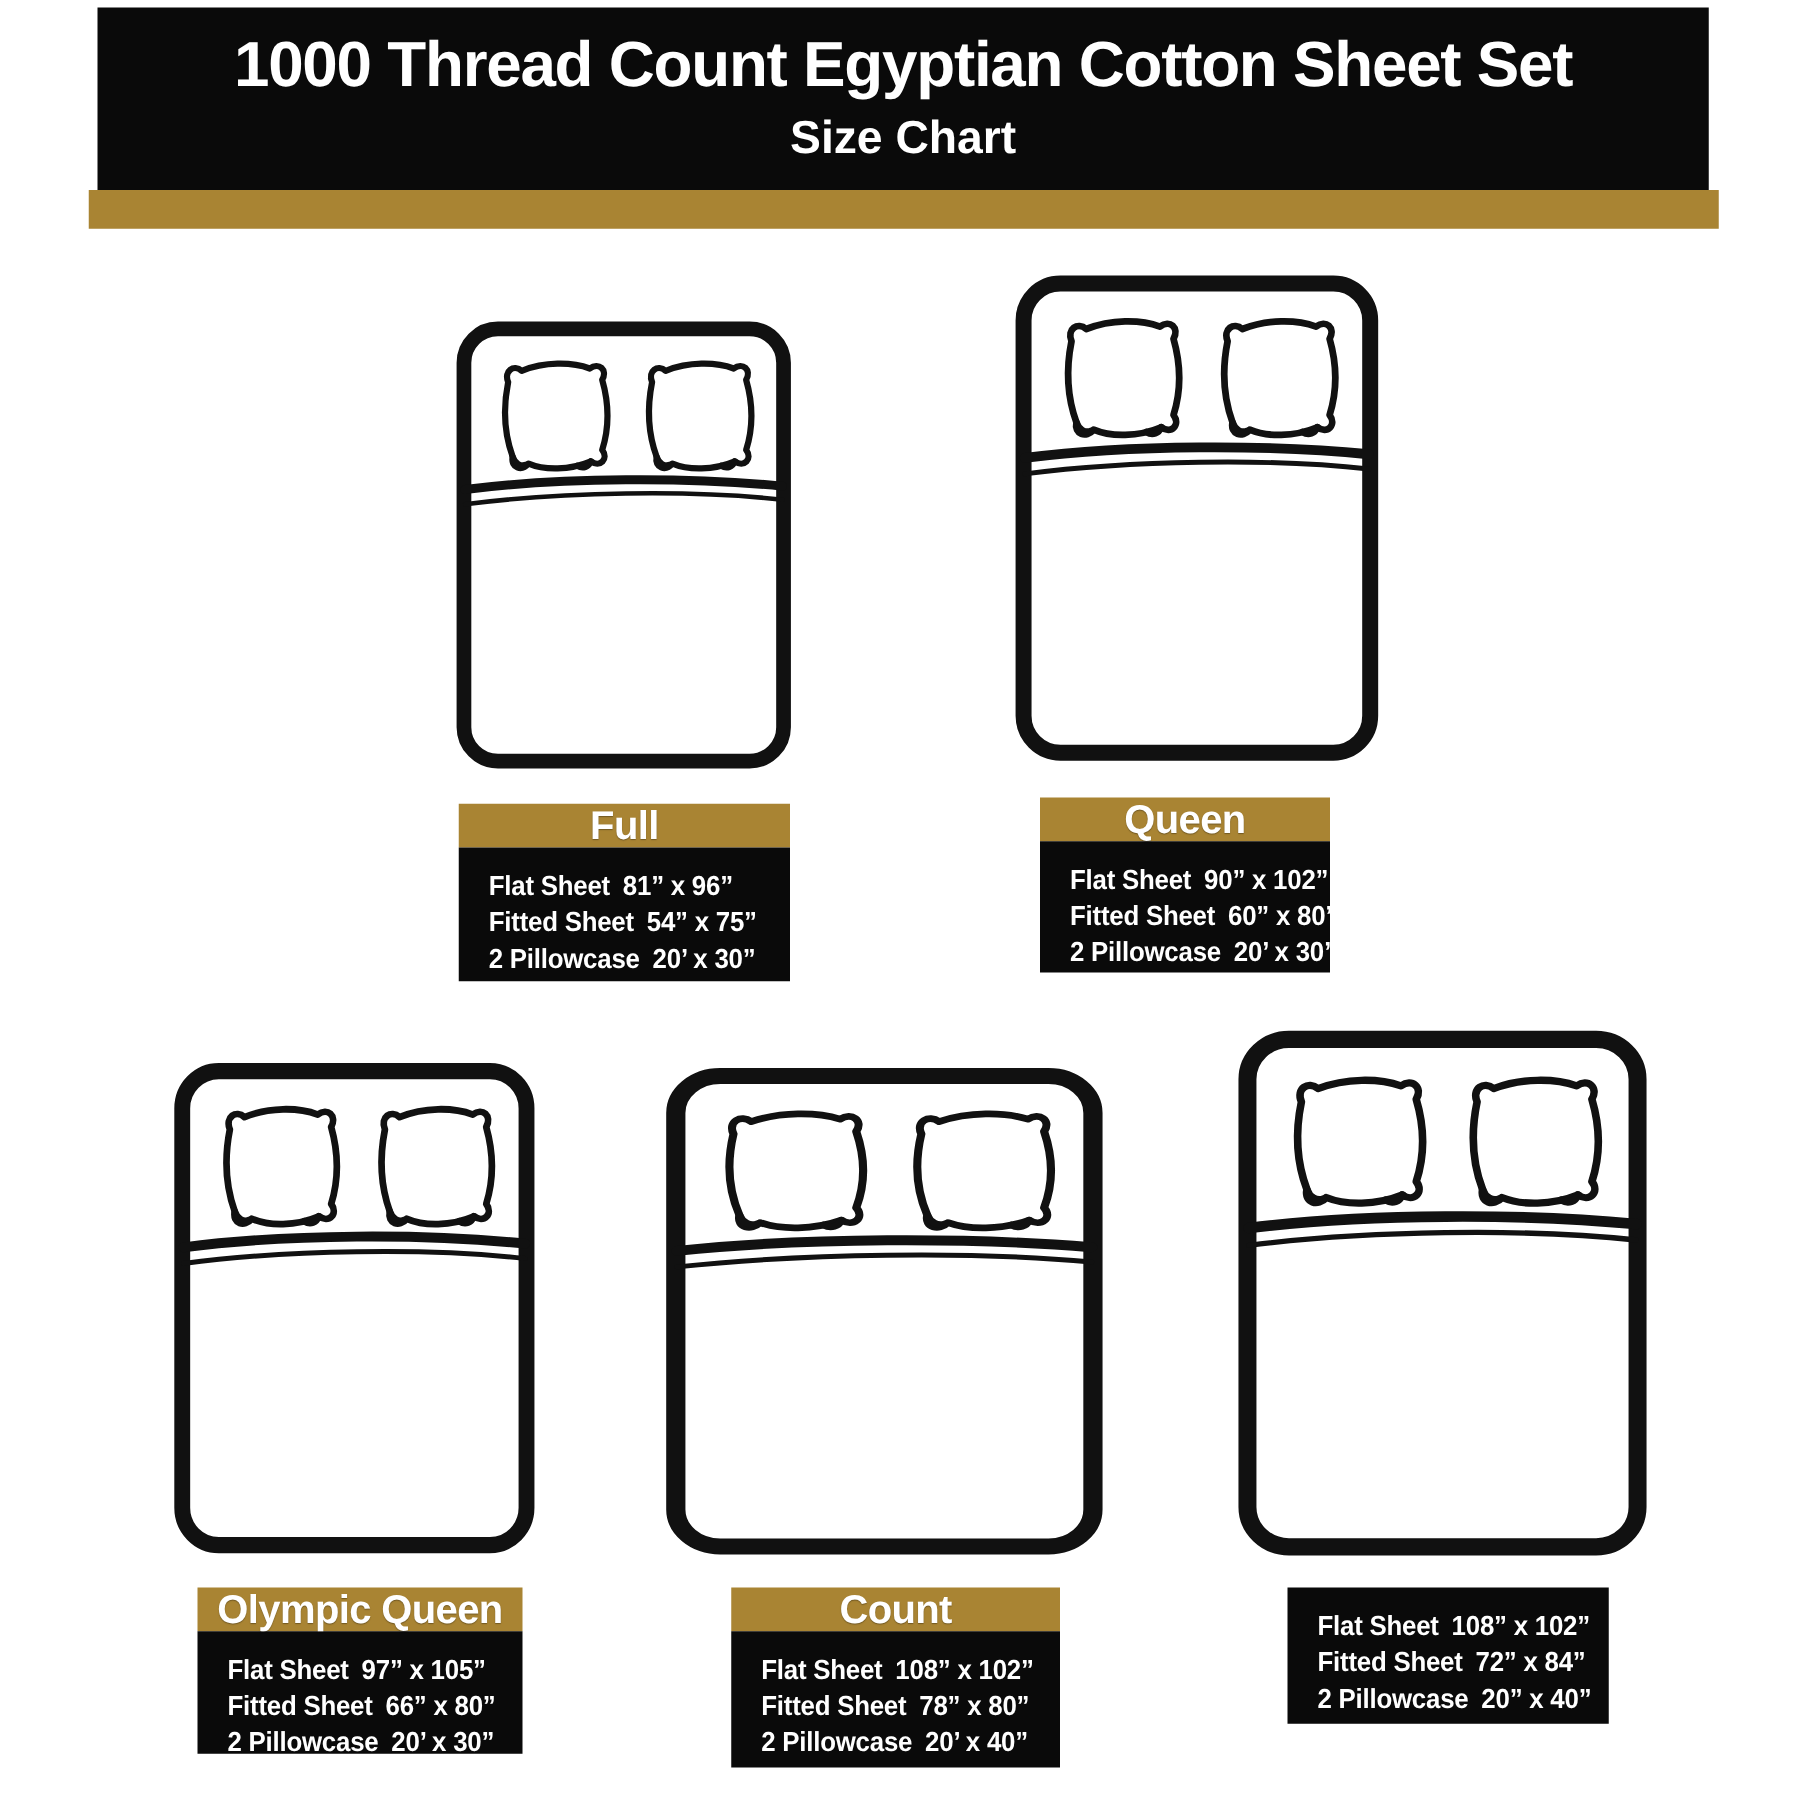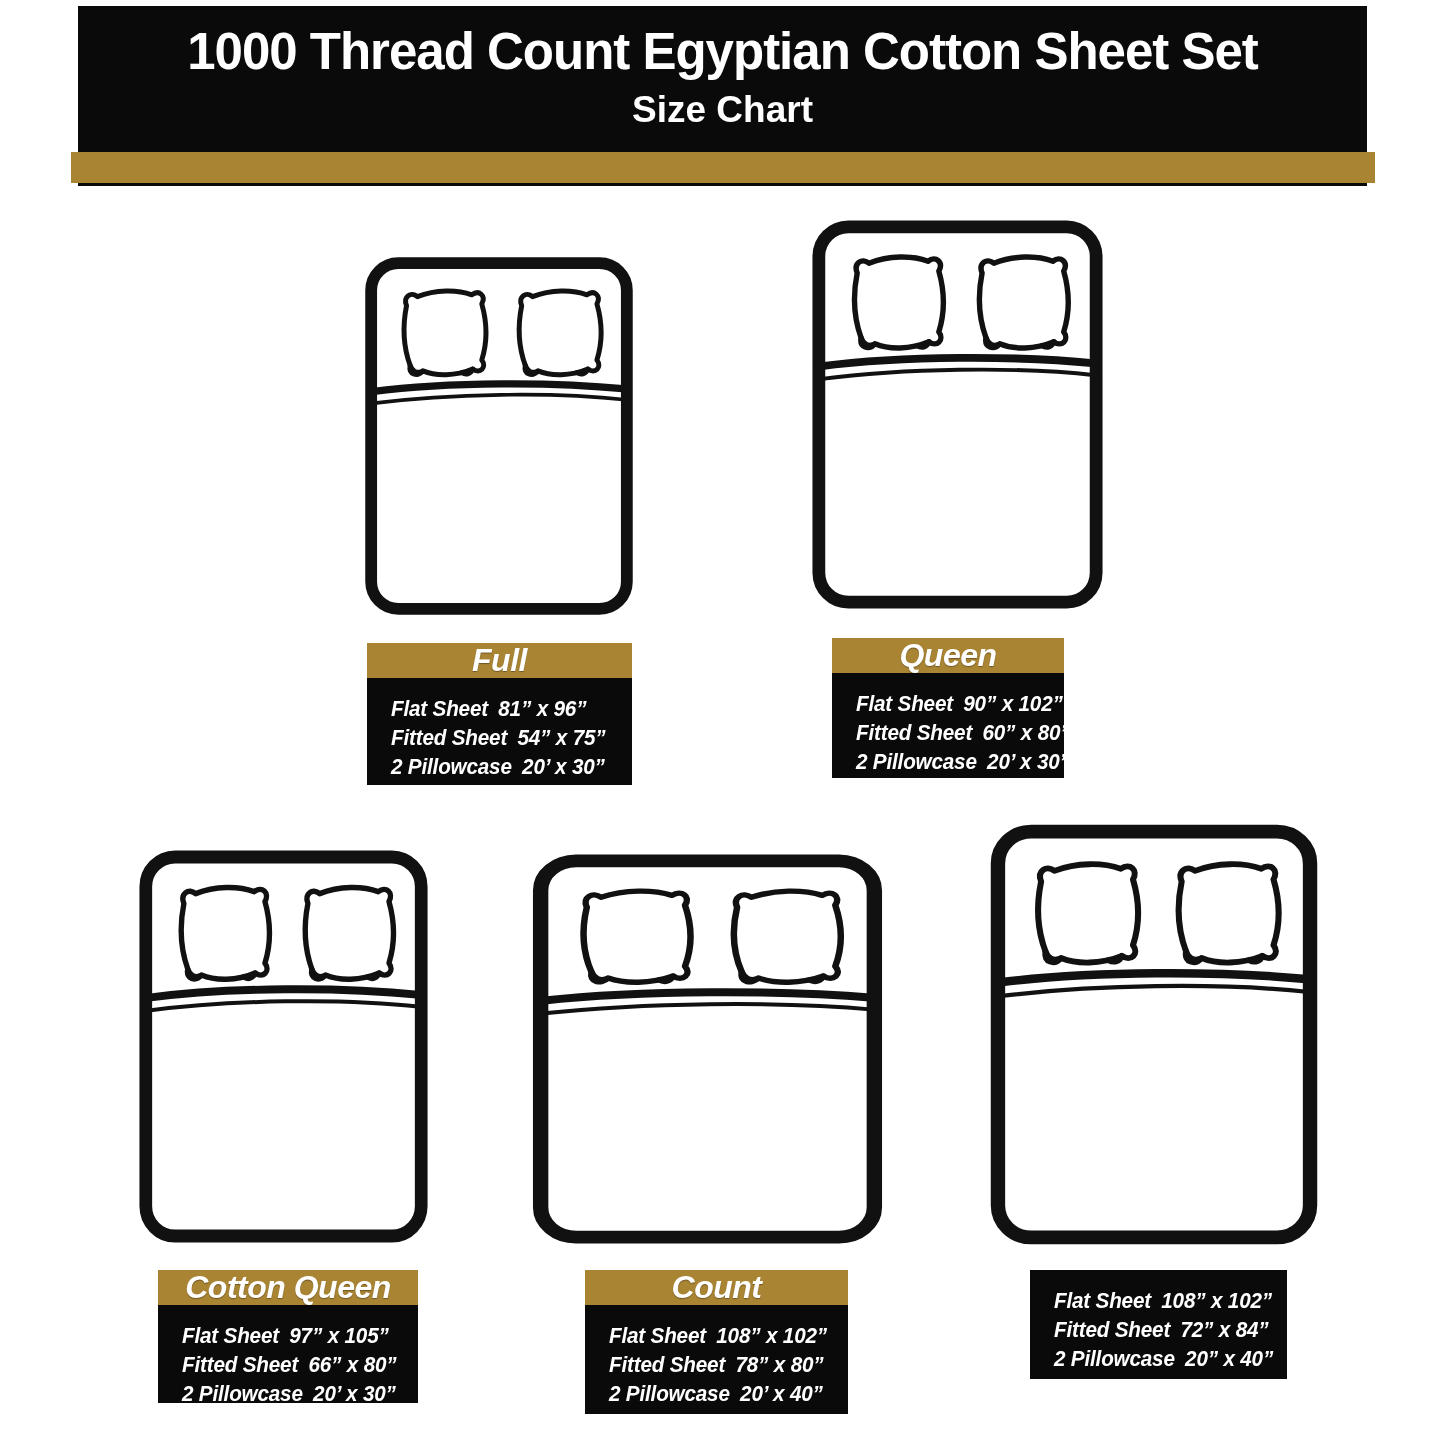--- a/index.html
+++ b/index.html
@@ -6,37 +6,37 @@
     --gold:#a98433;
     --banner:#0a0a0a;
     --line:#111111;
   }
   html,body{margin:0;padding:0;}
   body{
     width:1445px;height:1445px;position:relative;background:#ffffff;
     font-family:"Liberation Sans",sans-serif;overflow:hidden;
   }
   .banner{
-    position:absolute;left:78px;top:6px;width:1289px;height:180px;
+    position:absolute;left:78px;top:6px;width:1289px;height:146px;
     background:var(--banner);color:#ffffff;text-align:center;
   }
   .banner .title{
     font-weight:bold;font-size:51px;letter-spacing:-1px;
     margin-top:16px;white-space:nowrap;
   }
   .banner .subtitle{
     font-weight:bold;font-size:37px;margin-top:8px;
   }
   .gold-stripe{
     position:absolute;left:71px;top:152px;width:1304px;height:31px;
     background:var(--gold);
   }
   .bed{position:absolute;}
   .bed svg{width:100%;height:100%;display:block;}
-  .card{position:absolute;font-style:italic;}
+  .card{position:absolute;}
   .card-gold{
     background:var(--gold);color:#fff;font-weight:bold;
     font-size:32px;line-height:35px;height:35px;text-align:center;
     letter-spacing:-0.5px;text-shadow:0 1px 1px rgba(0,0,0,0.35);
     white-space:nowrap;
   }
   .card-black{
     background:var(--banner);color:#fff;font-weight:bold;
     box-sizing:border-box;padding:16px 0 0 24px;
   }
@@ -126,21 +126,21 @@
     <div class="spec-line">
       <span>Fitted Sheet</span><span class="dims">60” x 80”</span>
     </div>
     <div class="spec-line">
       <span>2 Pillowcase</span><span class="dims">20’ x 30”</span>
     </div>
   </div>
 </div>
 
 <div class="card" style="left:158px;top:1270px;width:260px">
-  <div class="card-gold">Cotton Queen</div>
+  <div class="card-gold">Olympic Queen</div>
   <div class="card-black" style="height:98px">
     <div class="spec-line">
       <span>Flat Sheet</span><span class="dims">97” x 105”</span>
     </div>
     <div class="spec-line">
       <span>Fitted Sheet</span><span class="dims">66” x 80”</span>
     </div>
     <div class="spec-line">
       <span>2 Pillowcase</span><span class="dims">20’ x 30”</span>
     </div>

